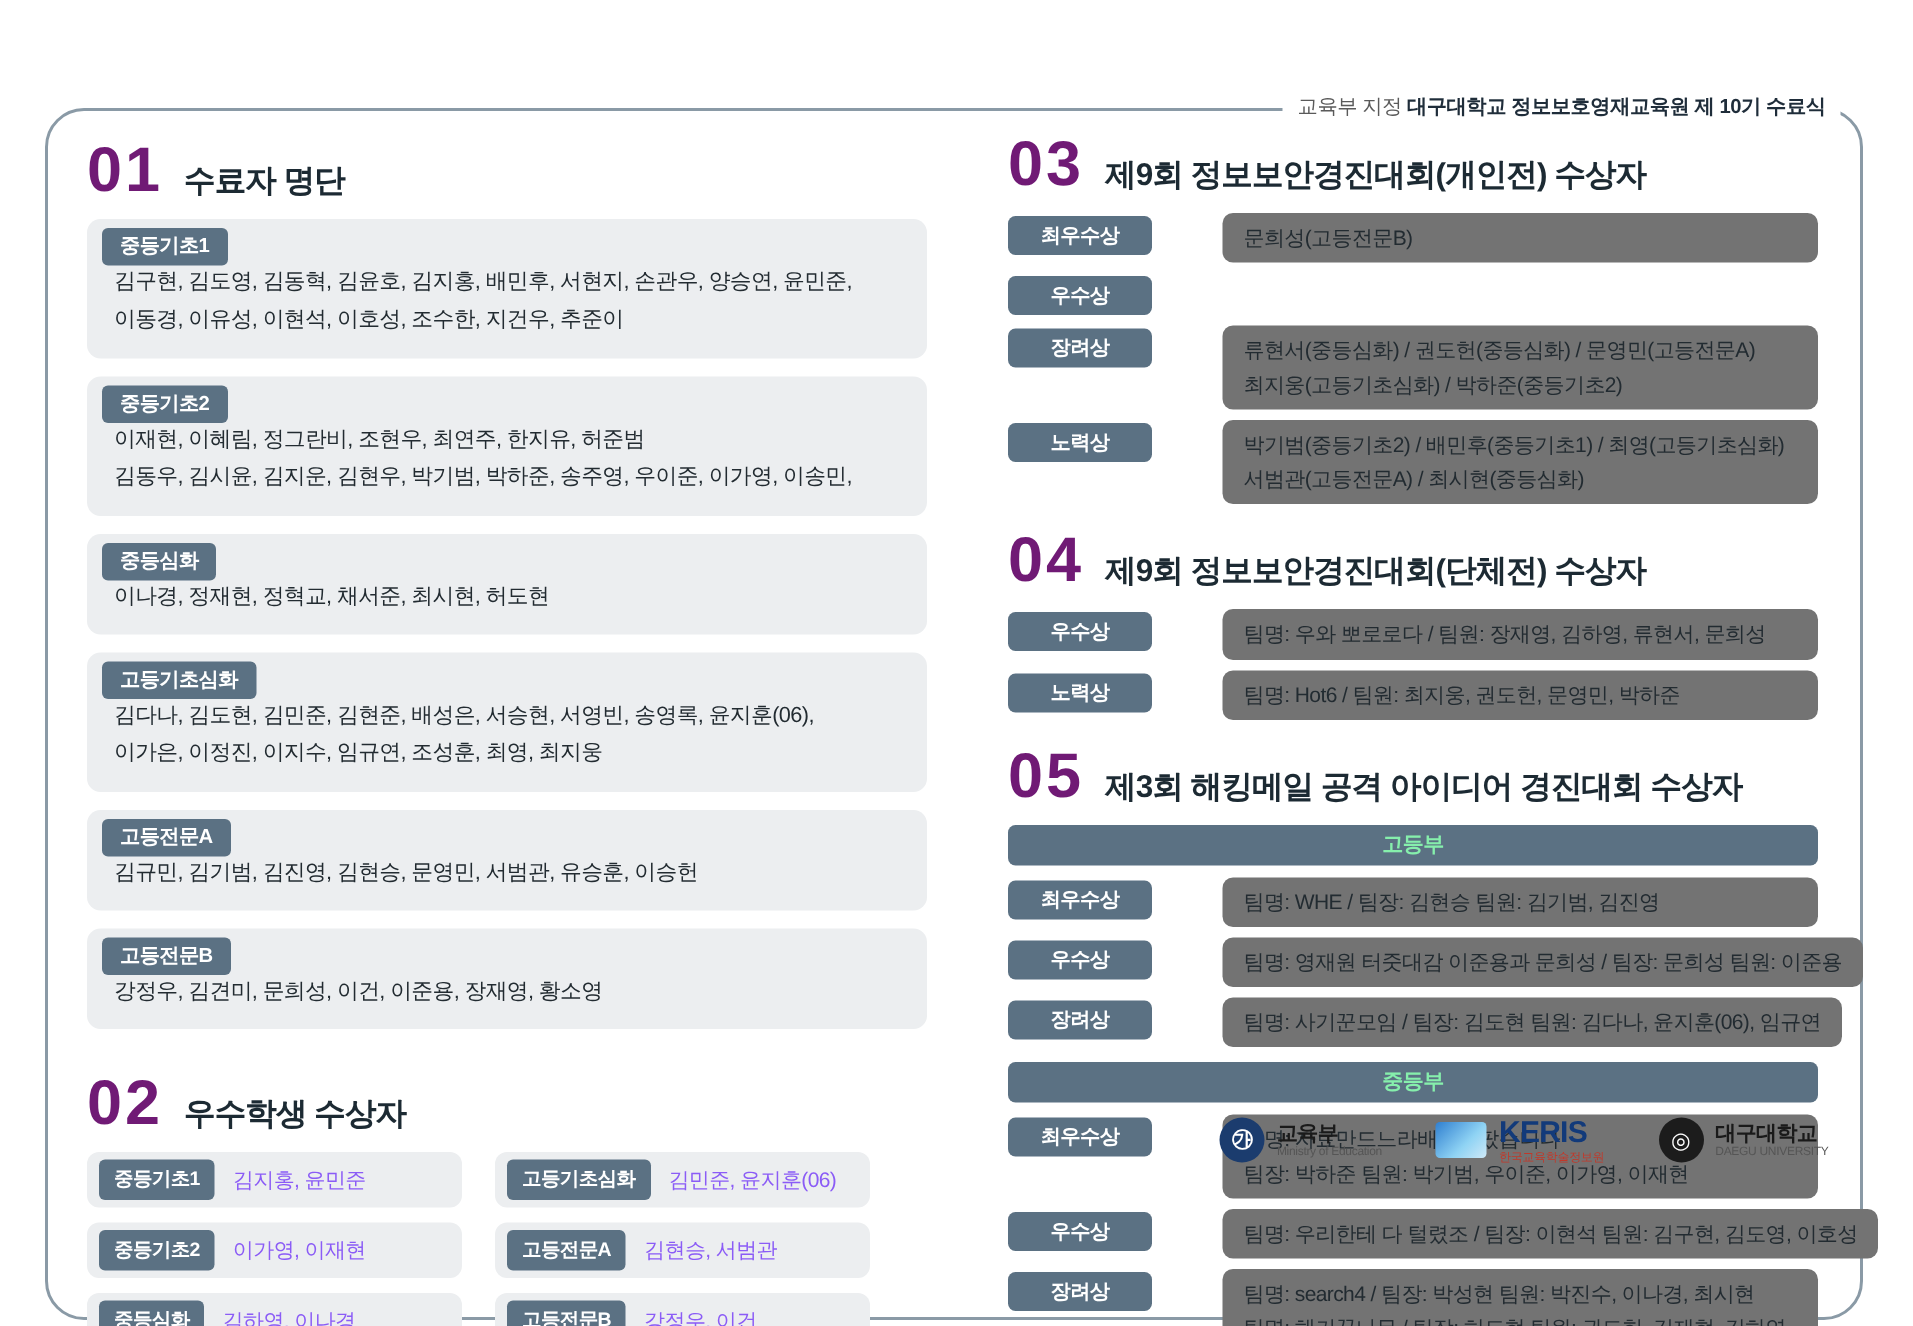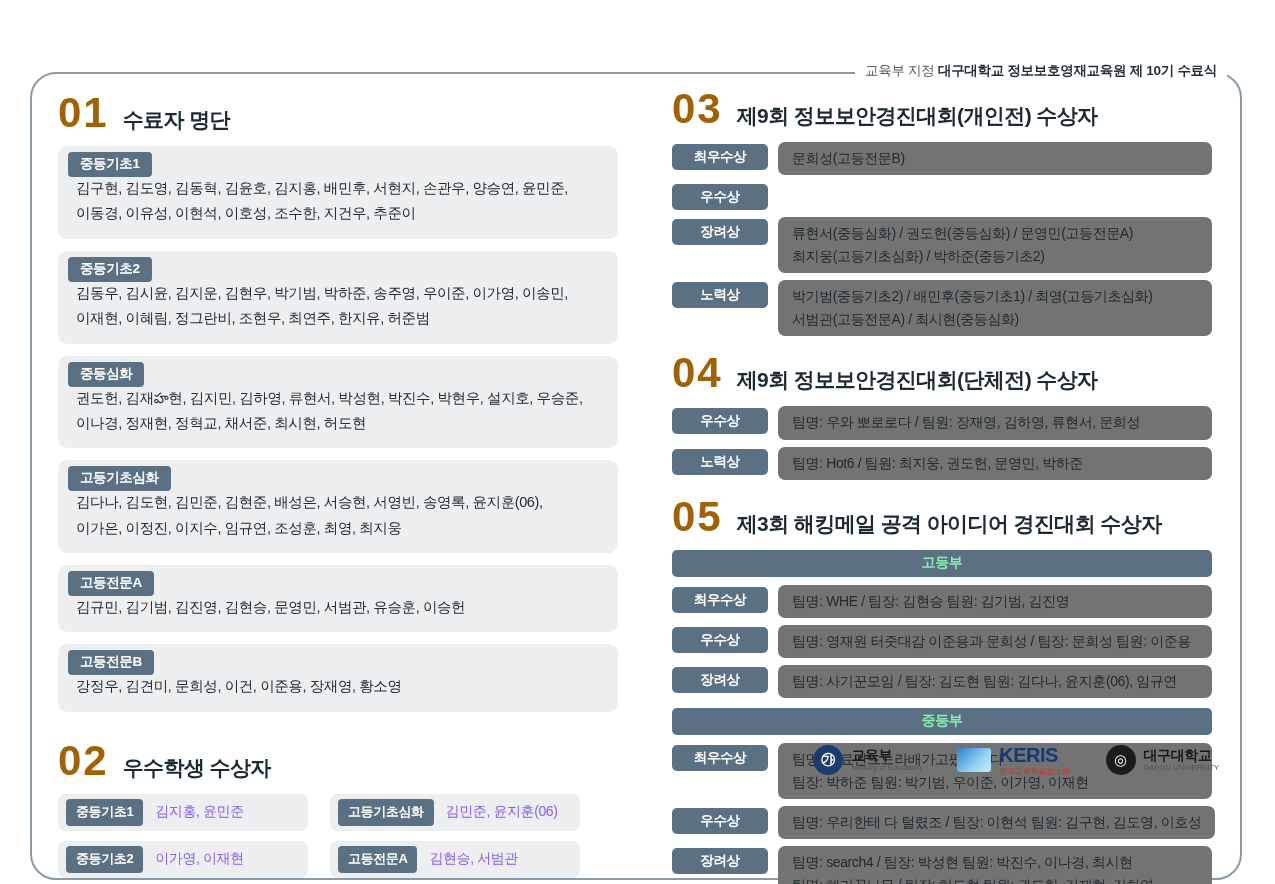--- a/index.html
+++ b/index.html
@@ -67,21 +67,21 @@
   
   .sec-head {
     display: flex;
     align-items: baseline;
     gap: 14px;
     margin-bottom: 12px;
   }
   .sec-num {
     font-size: 42px;
     font-weight: bold;
-    color: #a16207;
+    color: #701a75;
     letter-spacing: 2px;
     line-height: 1;
     font-family: "Liberation Sans", sans-serif;
   }
   .sec-title {
     font-size: 21px;
     font-weight: bold;
     color: #1c2a33;
     letter-spacing: -0.6px;
   }
@@ -152,20 +152,21 @@
   }
 
   
   .award-list {
     margin-top: 4px;
   }
   .award-row {
     display: flex;
     align-items: stretch;
     margin-bottom: 7px;
+    gap: 37px;
   }
   .award-tag {
     flex: 0 0 96px;
     background: #5b7183;
     color: #fff;
     font-size: 13.5px;
     font-weight: bold;
     border-radius: 5px;
     display: flex;
     align-items: center;
@@ -294,29 +295,28 @@
       <span class="group-tag">중등기초1</span>
       <div class="group-names">
         <div>김구현, 김도영, 김동혁, 김윤호, 김지홍, 배민후, 서현지, 손관우, 양승연, 윤민준,</div>
         <div>이동경, 이유성, 이현석, 이호성, 조수한, 지건우, 추준이</div>
       </div>
     </div>
 
     <div class="group">
       <span class="group-tag">중등기초2</span>
       <div class="group-names">
+        <div>이재현, 이혜림, 정그란비, 조현우, 최연주, 한지유, 허준범</div>
         <div>김동우, 김시윤, 김지운, 김현우, 박기범, 박하준, 송주영, 우이준, 이가영, 이송민,</div>
-        <div>이재현, 이혜림, 정그란비, 조현우, 최연주, 한지유, 허준범</div>
       </div>
     </div>
 
     <div class="group">
       <span class="group-tag">중등심화</span>
       <div class="group-names">
-        <div>권도헌, 김재హ현, 김지민, 김하영, 류현서, 박성현, 박진수, 박현우, 설지호, 우승준,</div>
         <div>이나경, 정재현, 정혁교, 채서준, 최시현, 허도현</div>
       </div>
     </div>
 
     <div class="group">
       <span class="group-tag">고등기초심화</span>
       <div class="group-names">
         <div>김다나, 김도현, 김민준, 김현준, 배성은, 서승현, 서영빈, 송영록, 윤지훈(06),</div>
         <div>이가은, 이정진, 이지수, 임규연, 조성훈, 최영, 최지웅</div>
       </div>

